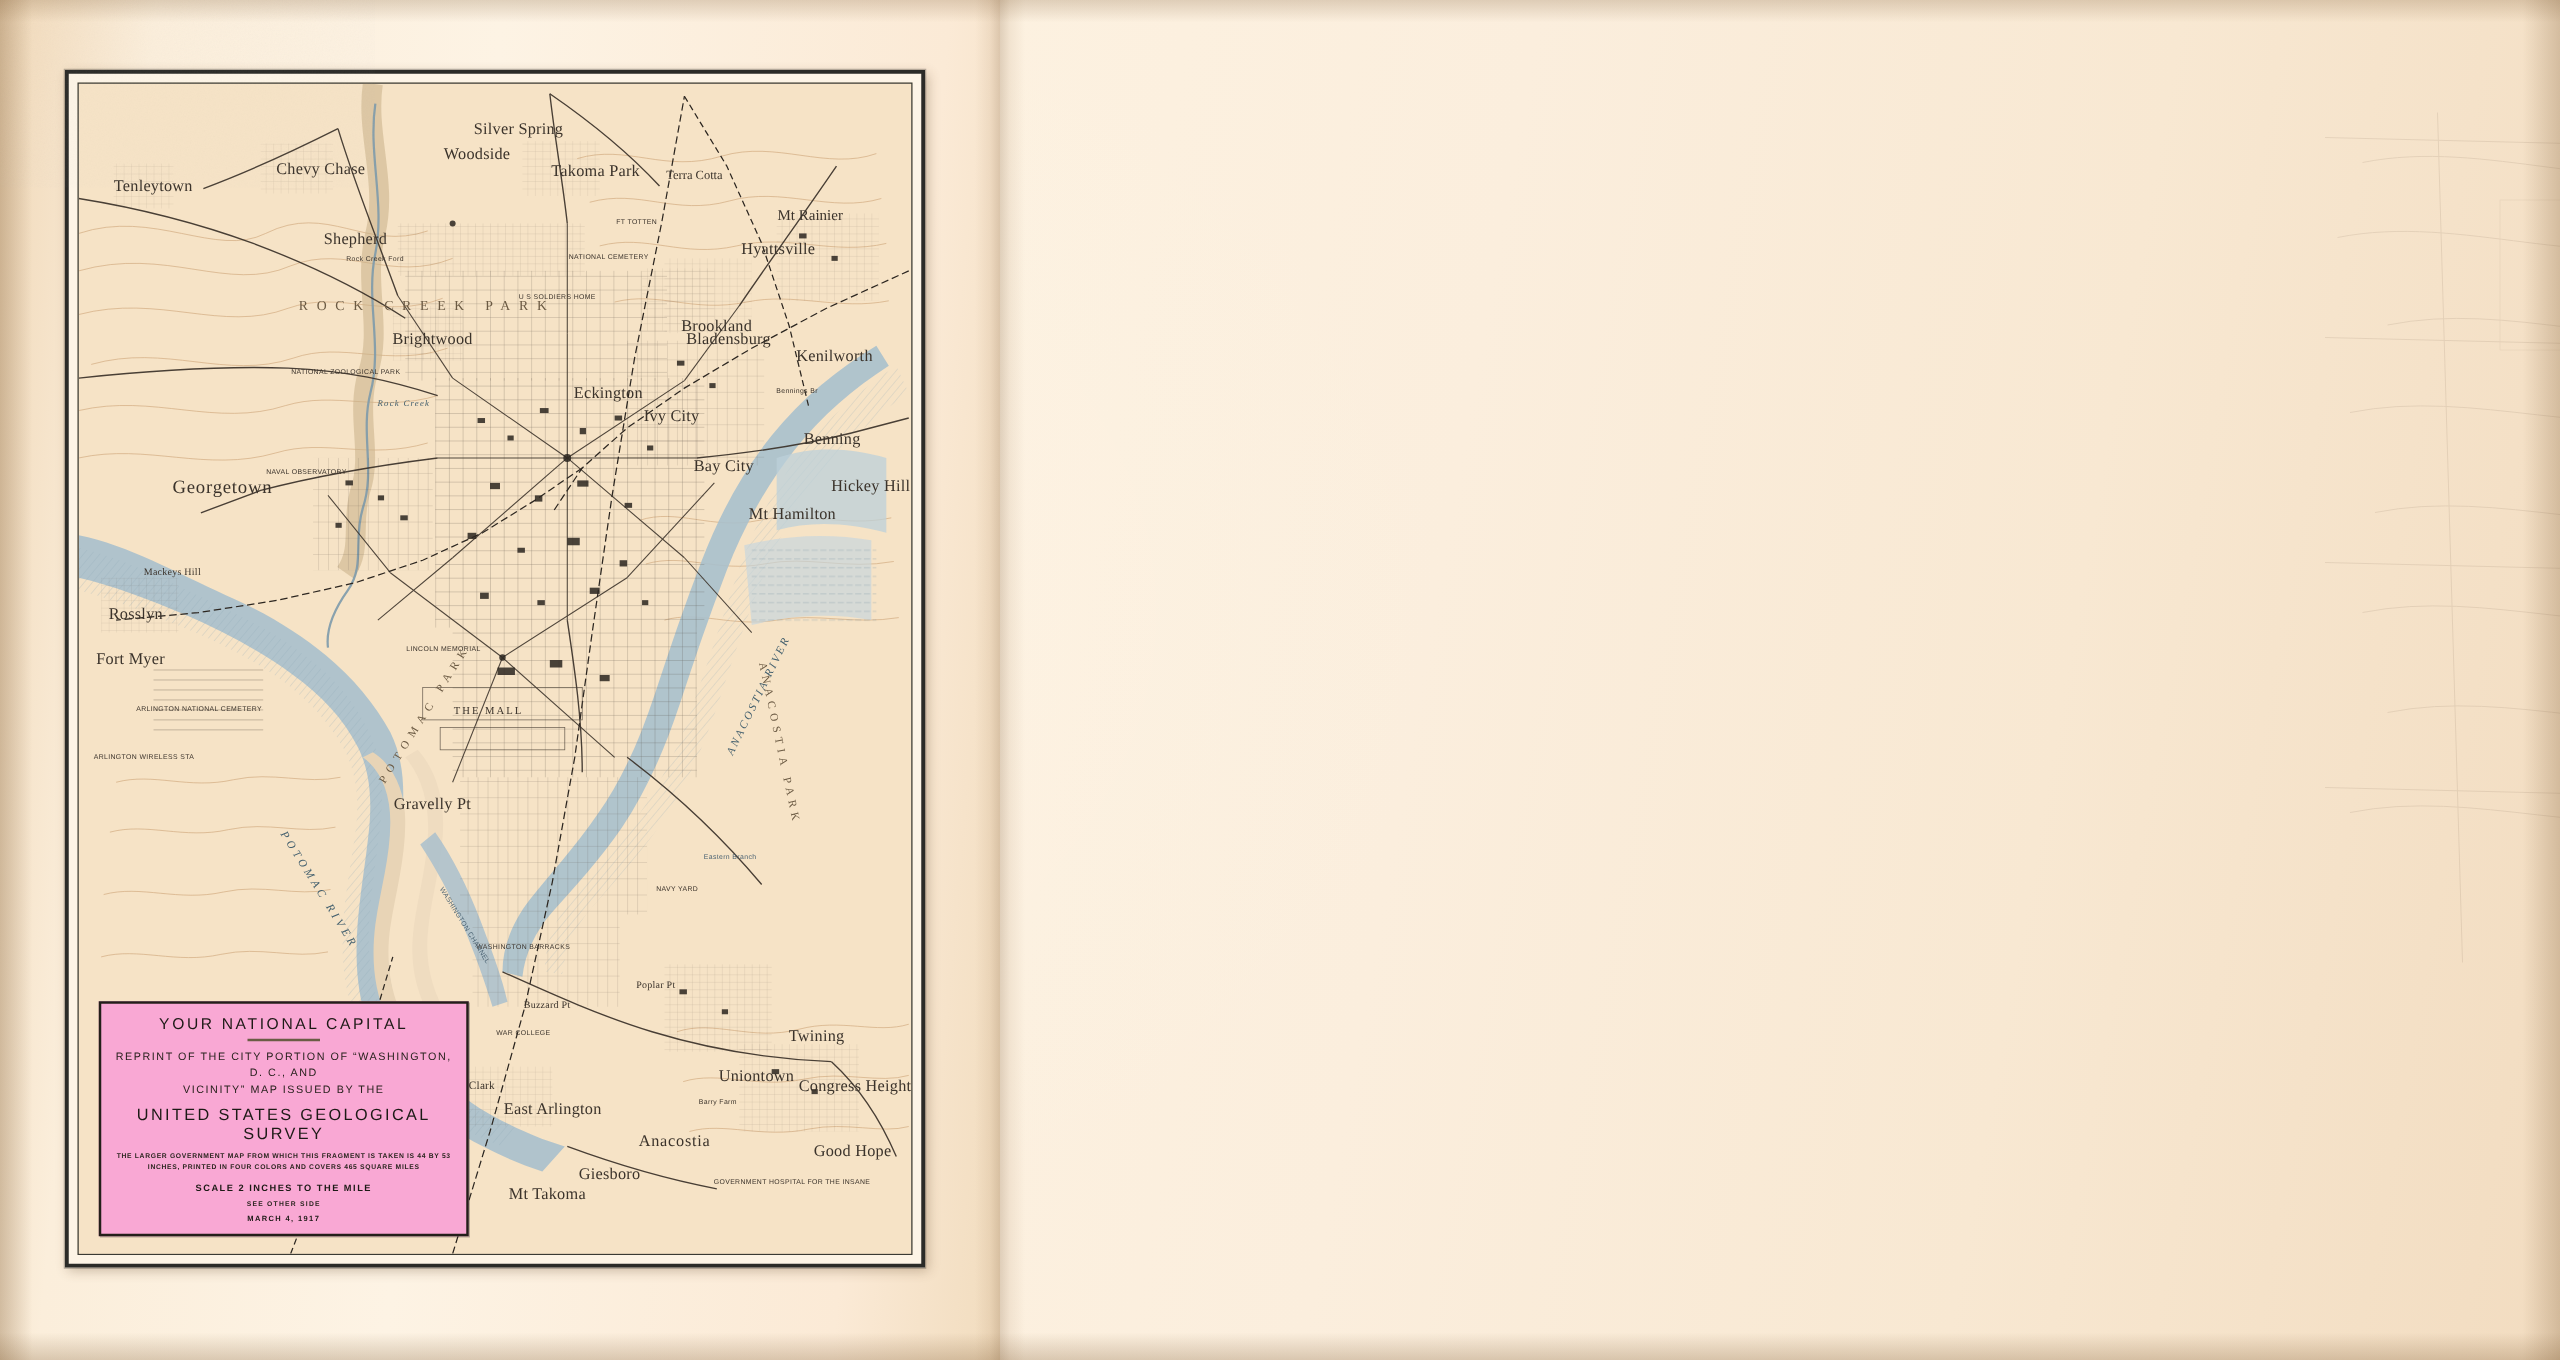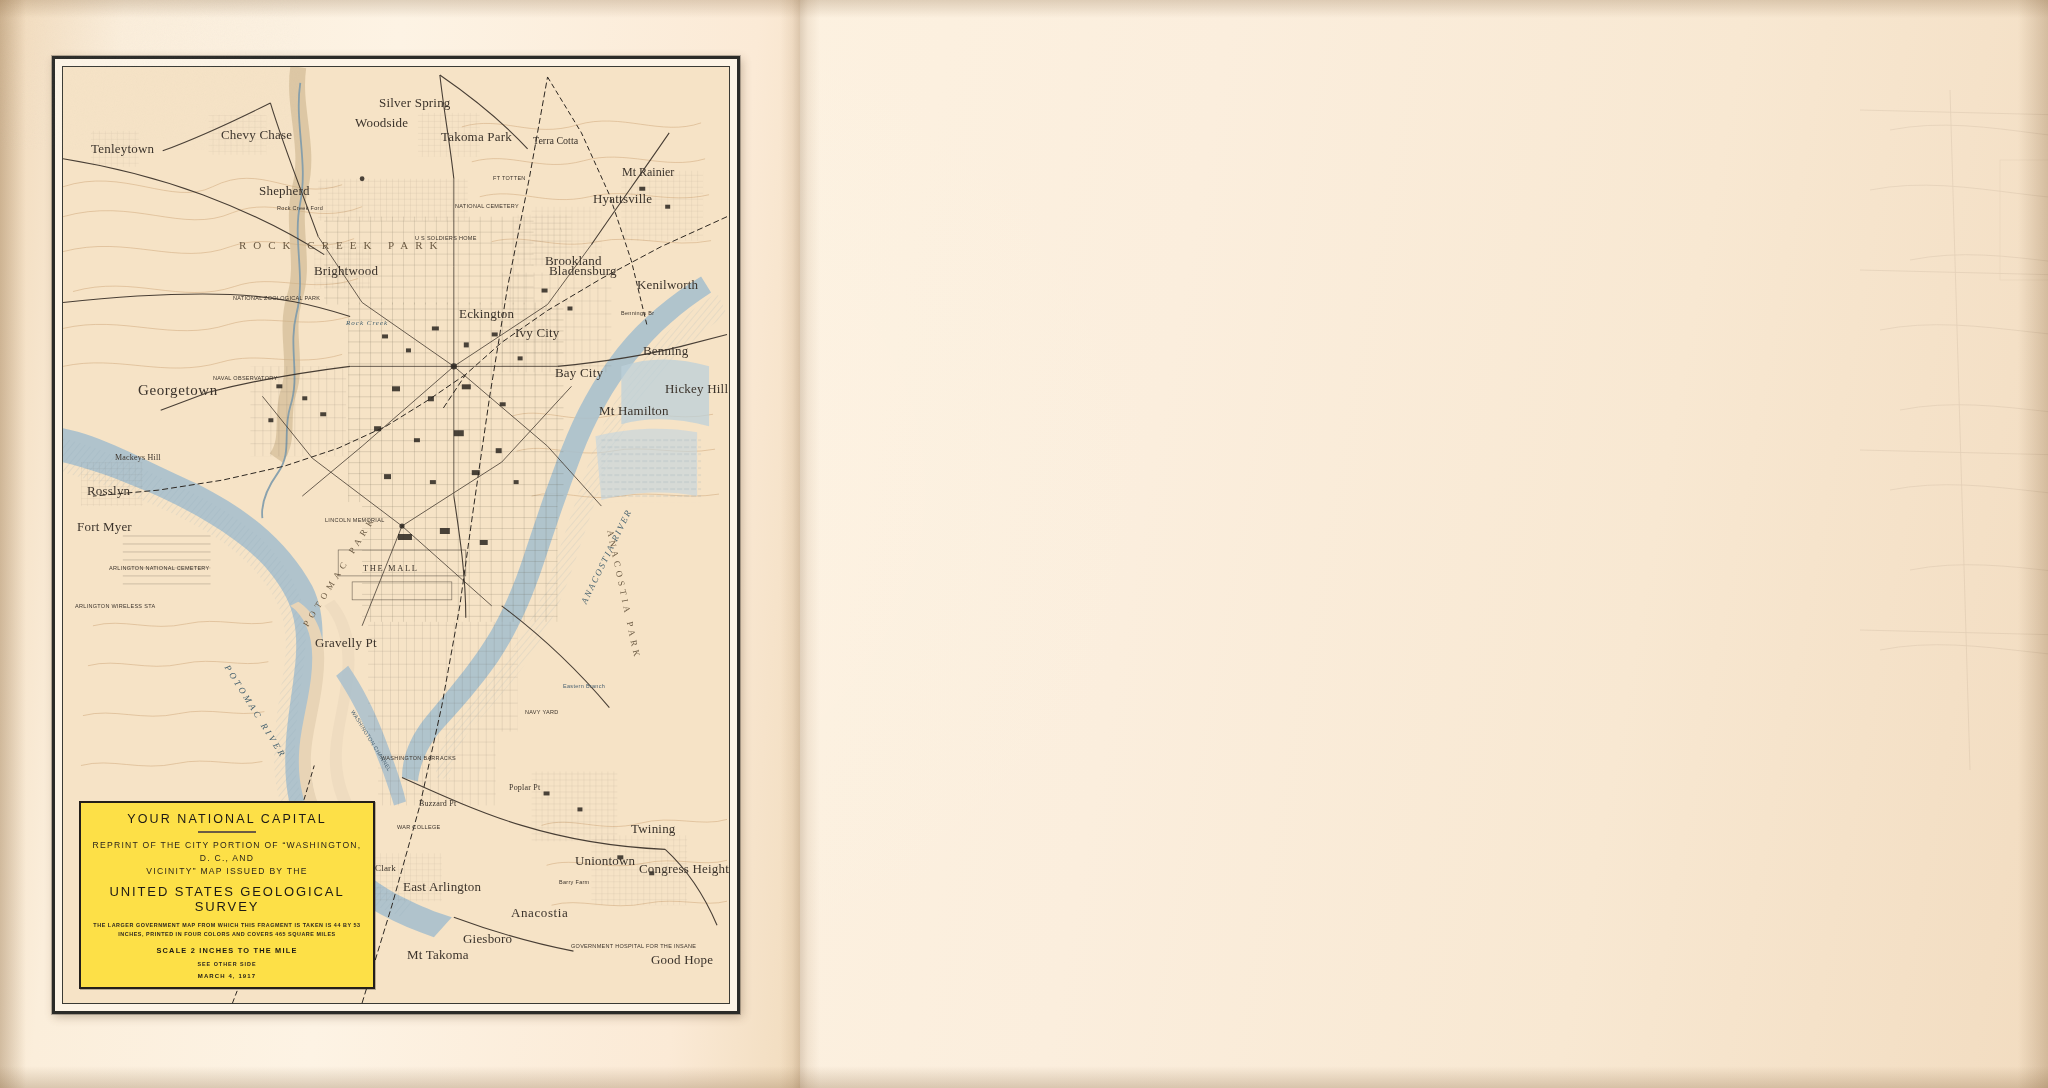--- a/index.html
+++ b/index.html
@@ -38,21 +38,21 @@
   .maplabel{position:absolute;color:#3b332b;white-space:nowrap;
     font-family:"Liberation Serif",serif;pointer-events:none;}
   .lbl-major{font-size:15px;letter-spacing:.6px;}
   .lbl-mid{font-size:10px;}
   .lbl-min{font-size:13px;letter-spacing:.2px;}
   .lbl-tiny{font-size:5.5px;letter-spacing:.3px;font-family:"Liberation Sans",sans-serif;}
   .lbl-park{font-size:11px;letter-spacing:7px;color:#6b5a43;}
   .lbl-riv{font-size:9px;color:#44606e;letter-spacing:1px;font-style:italic;}
   
   #cartouche{position:absolute;left:16px;bottom:14px;width:280px;
-    background:#fde047;border:2px solid #241f1a;padding:9px 6px 8px;
+    background:#f9a8d4;border:2px solid #241f1a;padding:9px 6px 8px;
     text-align:center;box-shadow:1px 1px 0 rgba(0,0,0,.25);}
   #cartouche .ct-title{font-family:"Liberation Sans",sans-serif;font-size:12.5px;
     letter-spacing:2.1px;color:#1d1a16;font-weight:400;}
   #cartouche .rule{width:58px;height:2px;background:#6b5c44;margin:5px auto 6px;}
   #cartouche .ct-l1,#cartouche .ct-l2{font-family:"Liberation Sans",sans-serif;
     font-size:8.6px;letter-spacing:1.25px;color:#241f1a;line-height:1.55;}
   #cartouche .ct-org{font-family:"Liberation Sans",sans-serif;font-size:13px;
     letter-spacing:1.9px;color:#1d1a16;margin-top:5px;}
   #cartouche .ct-fine{font-family:"Liberation Sans",sans-serif;font-size:5.4px;
     letter-spacing:.55px;color:#2c2620;line-height:1.7;margin-top:7px;font-weight:700;}
@@ -335,21 +335,21 @@
         <div class="maplabel lbl-min" style="left:24px;top:416px;">Rosslyn</div>
         <div class="maplabel lbl-min" style="left:14px;top:452px;">Fort Myer</div>
         <div class="maplabel lbl-min" style="left:340px;top:812px;">East Arlington</div>
         <div class="maplabel lbl-min" style="left:312px;top:796px;font-size:9px;">Clark</div>
         <div class="maplabel lbl-min" style="left:344px;top:880px;">Mt Takoma</div>
         <div class="maplabel lbl-min" style="left:356px;top:732px;font-size:8px;">Buzzard Pt</div>
         <div class="maplabel lbl-min" style="left:446px;top:716px;font-size:8px;">Poplar Pt</div>
         <div class="maplabel lbl-min" style="left:252px;top:568px;">Gravelly Pt</div>
         <div class="maplabel lbl-min" style="left:400px;top:864px;">Giesboro</div>
         <div class="maplabel lbl-min" style="left:576px;top:794px;">Congress Heights</div>
-        <div class="maplabel lbl-min" style="left:588px;top:846px;margin-top:39px;">Good Hope</div>
+        <div class="maplabel lbl-min" style="left:588px;top:846px;">Good Hope</div>
         <div class="maplabel lbl-min" style="left:568px;top:754px;">Twining</div>
         <div class="maplabel lbl-min" style="left:512px;top:786px;">Uniontown</div>
         <div class="maplabel lbl-min" style="left:196px;top:116px;">Shepherd</div>
         <div class="maplabel lbl-min" style="left:292px;top:48px;">Woodside</div>
         <div class="maplabel lbl-min" style="left:316px;top:28px;">Silver Spring</div>
         <div class="maplabel lbl-min" style="left:462px;top:186px;padding-left:20px;">Brookland</div>
         <div class="maplabel lbl-min" style="left:452px;top:258px;text-align:right;">Ivy City</div>
         <div class="maplabel lbl-min" style="left:574px;top:210px;">Kenilworth</div>
         <div class="maplabel lbl-min" style="left:396px;top:239px;">Eckington</div>
         <div class="maplabel lbl-tiny" style="left:214px;top:138px;">Rock Creek Ford</div>
@@ -368,21 +368,21 @@
         <div class="maplabel lbl-tiny" style="left:262px;top:450px;">LINCOLN MEMORIAL</div>
         <div class="maplabel lbl-tiny" style="left:430px;top:108px;">FT TOTTEN</div>
         <div class="maplabel lbl-tiny" style="left:12px;top:536px;">ARLINGTON WIRELESS STA</div>
         <div class="maplabel lbl-park" style="left:552px;top:462px;font-size:9px;letter-spacing:4px;transform:rotate(78deg);transform-origin:left top;">ANACOSTIA PARK</div>
         <div class="maplabel lbl-park" style="left:238px;top:556px;font-size:9px;letter-spacing:5px;transform:rotate(-58deg);transform-origin:left top;">POTOMAC PARK</div>
         <div class="maplabel lbl-tiny" style="left:508px;top:876px;">GOVERNMENT HOSPITAL FOR THE INSANE</div>
         <div class="maplabel lbl-tiny" style="left:392px;top:136px;">NATIONAL CEMETERY</div>
 
         <div class="maplabel lbl-riv" style="left:168px;top:596px;transform:rotate(58deg);transform-origin:left top;letter-spacing:3px;">POTOMAC RIVER</div>
         <div class="maplabel lbl-riv" style="left:516px;top:534px;transform:rotate(-64deg);transform-origin:left top;letter-spacing:2px;">ANACOSTIA RIVER</div>
-        <div class="maplabel lbl-riv" style="left:239px;top:252px;font-size:7px;margin-left:44px;">Rock Creek</div>
+        <div class="maplabel lbl-riv" style="left:239px;top:252px;font-size:7px;">Rock Creek</div>
         <div class="maplabel lbl-tiny" style="left:292px;top:642px;color:#4a6272;transform:rotate(58deg);transform-origin:left top;">WASHINGTON CHANNEL</div>
         <div class="maplabel lbl-tiny" style="left:500px;top:616px;color:#4a6272;">Eastern Branch</div>
       </div>
 
       <div id="cartouche">
         <div class="ct-title">YOUR NATIONAL CAPITAL</div>
         <div class="rule"></div>
         <div class="ct-l1">REPRINT OF THE CITY PORTION OF “WASHINGTON, D. C., AND</div>
         <div class="ct-l2">VICINITY” MAP ISSUED BY THE</div>
         <div class="ct-org">UNITED STATES GEOLOGICAL SURVEY</div>

